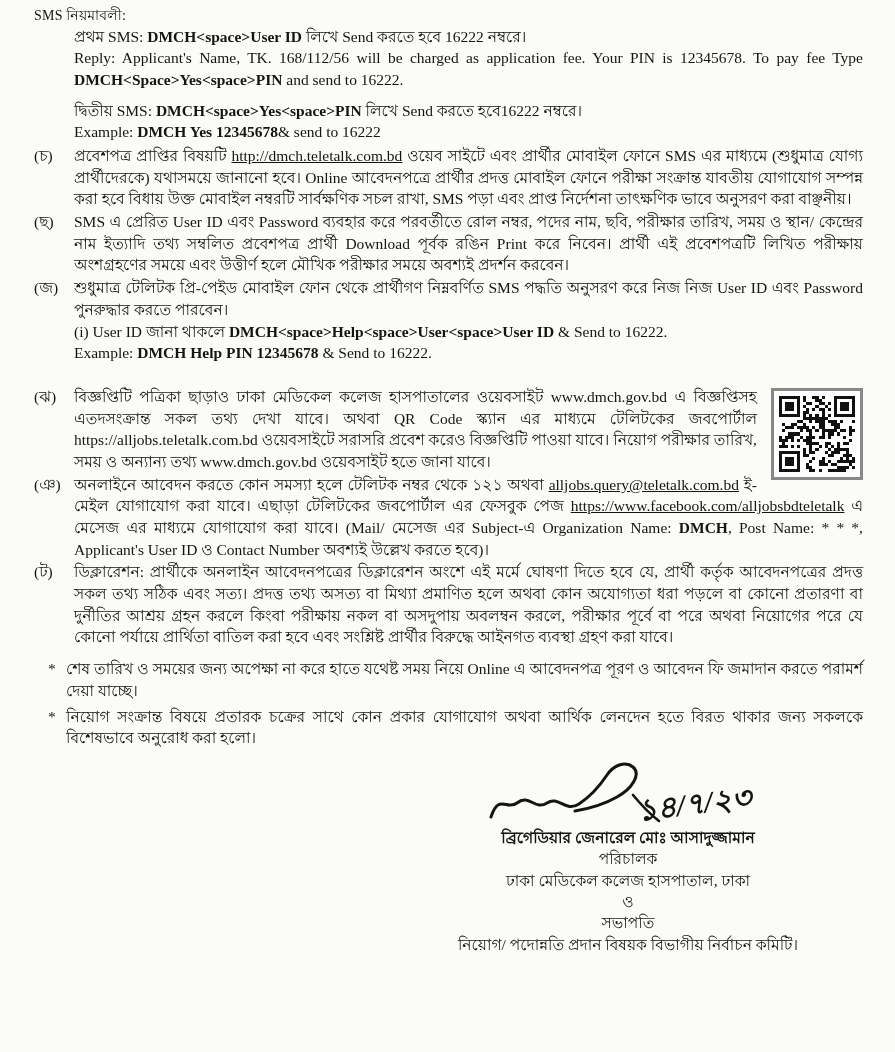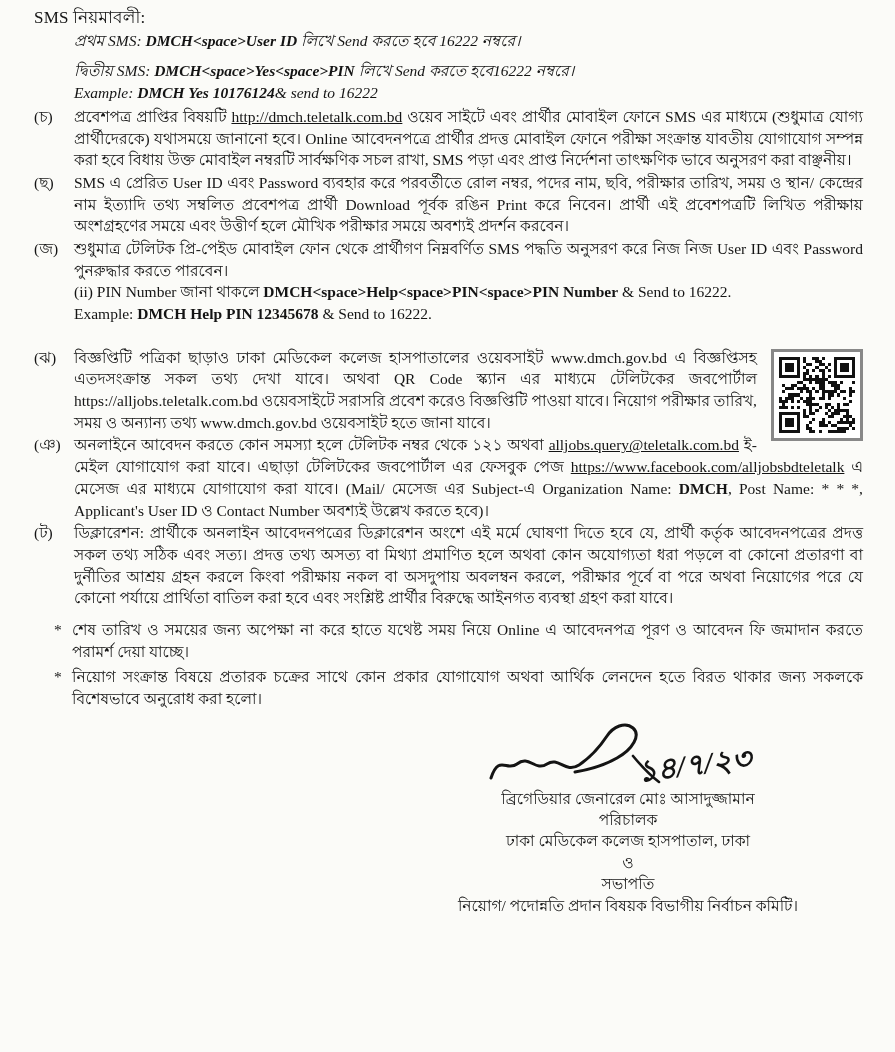--- a/index.html
+++ b/index.html
@@ -7,22 +7,22 @@
   body {
     background:#fbfbf8;
     color:#141414;
     font-family:"Liberation Serif","DejaVu Serif",serif;
     font-size:15.5px;
     line-height:1.40;
   }
   .doc { padding:6px 32px 0 34px; }
   .b { font-weight:bold; }
   .u { text-decoration:underline; }
-  .heading { font-size:17px; letter-spacing:.2px; }
-  .sms-block { margin-left:40px;font-style:italic; }
+  .heading { font-size:14px; letter-spacing:.2px; }
+  .sms-block { margin-left:40px; }
   .sms-line { text-align:justify; }
   .gap { height:9px; }
   .clauses { margin-top:2px; }
   .clause {
     padding-left:40px;
     text-indent:-40px;
     text-align:justify;
     margin-top:1px;
   }
   .clause .marker { display:inline-block; width:40px; text-indent:0; }
@@ -32,59 +32,60 @@
     float:right;
     width:92px; height:92px;
     margin:2px 0 6px 14px;
     border:3px solid #888;
     background:#fff;
     padding:5px;
   }
   .qr-float svg { width:100%; height:100%; }
   .notes { margin-top:10px; }
   .note {
-    margin-left:20px;
+    margin-left:14px;
     padding-left:18px;
     text-indent:-18px;
     text-align:justify;
     margin-top:4px;
   }
   .note .marker { display:inline-block; width:18px; text-indent:0; }
   .sign-area { margin-top:6px; }
   .scribble { display:block; margin:0 70px 0 auto; }
   .sign-block {
     width:470px;
     margin:-14px 0 0 auto;
     text-align:center;
   }
   .sign-block > div { line-height:1.38; }
-  .sign-name { font-weight:normal; }
+  .sign-name { font-weight:bold; }
 </style>
 </head>
 <body>
 
 <div class="doc">
 
   <div class="heading">SMS নিয়মাবলী:</div>
 
   <div class="sms-block">
     <div class="sms-line"><span>প্রথম SMS: </span><span class="b">DMCH&lt;space&gt;User ID</span><span> লিখে Send করতে হবে 16222 নম্বরে।</span></div>
+    <div class="sms-line"><span>Reply: Applicant's Name, TK. 168/112/56 will be charged as application fee. Your PIN is 12345678. To pay fee Type </span><span class="b">DMCH&lt;Space&gt;Yes&lt;space&gt;PIN</span><span> and send to 16222.</span></div>
     <div class="gap"></div>
     <div class="sms-line"><span>দ্বিতীয় SMS: </span><span class="b">DMCH&lt;space&gt;Yes&lt;space&gt;PIN</span><span> লিখে Send করতে হবে16222 নম্বরে।</span></div>
-    <div class="sms-line"><span>Example: </span><span class="b">DMCH Yes 10176124</span><span>&amp; send to 16222</span></div>
+    <div class="sms-line"><span>Example: </span><span class="b">DMCH Yes 12345678</span><span>&amp; send to 16222</span></div>
   </div>
 
   <div class="clauses">
 
     <div class="clause"><span class="marker">(চ)</span><span><span>প্রবেশপত্র প্রাপ্তির বিষয়টি </span><span class="u">http://dmch.teletalk.com.bd</span><span> ওয়েব সাইটে এবং প্রার্থীর মোবাইল ফোনে SMS এর মাধ্যমে (শুধুমাত্র যোগ্য প্রার্থীদেরকে) যথাসময়ে জানানো হবে। Online আবেদনপত্রে প্রার্থীর প্রদত্ত মোবাইল ফোনে পরীক্ষা সংক্রান্ত যাবতীয় যোগাযোগ সম্পন্ন করা হবে বিধায় উক্ত মোবাইল নম্বরটি সার্বক্ষণিক সচল রাখা, SMS পড়া এবং প্রাপ্ত নির্দেশনা তাৎক্ষণিক ভাবে অনুসরণ করা বাঞ্ছনীয়।</span></span></div>
 
     <div class="clause"><span class="marker">(ছ)</span><span><span>SMS এ প্রেরিত User ID এবং Password ব্যবহার করে পরবর্তীতে রোল নম্বর, পদের নাম, ছবি, পরীক্ষার তারিখ, সময় ও স্থান/ কেন্দ্রের নাম ইত্যাদি তথ্য সম্বলিত প্রবেশপত্র প্রার্থী Download পূর্বক রঙিন Print করে নিবেন। প্রার্থী এই প্রবেশপত্রটি লিখিত পরীক্ষায় অংশগ্রহণের সময়ে এবং উত্তীর্ণ হলে মৌখিক পরীক্ষার সময়ে অবশ্যই প্রদর্শন করবেন।</span></span></div>
 
     <div class="clause"><span class="marker">(জ)</span><span><span>শুধুমাত্র টেলিটক প্রি-পেইড মোবাইল ফোন থেকে প্রার্থীগণ নিম্নবর্ণিত SMS পদ্ধতি অনুসরণ করে নিজ নিজ User ID এবং Password পুনরুদ্ধার করতে পারবেন।</span></span></div>
-    <div class="subline"><span>(ii) PIN Number জানা থাকলে </span><span class="b">DMCH&lt;space&gt;Help&lt;space&gt;PIN&lt;space&gt;PIN Number</span><span> &amp; Send to 16222.</span></div>
+    <div class="subline"><span>(i) User ID জানা থাকলে </span><span class="b">DMCH&lt;space&gt;Help&lt;space&gt;User&lt;space&gt;User ID</span><span> &amp; Send to 16222.</span></div>
     <div class="subline"><span>Example: </span><span class="b">DMCH Help PIN 12345678</span><span> &amp; Send to 16222.</span></div>
 
     <div class="group">
       <div class="qr-float">
         <svg id="qr-svg" viewBox="0 0 25 25" shape-rendering="crispEdges">
             <path d="M0 0h1v1h-1zM1 0h1v1h-1zM2 0h1v1h-1zM3 0h1v1h-1zM4 0h1v1h-1zM5 0h1v1h-1zM6 0h1v1h-1zM8 0h1v1h-1zM11 0h1v1h-1zM12 0h1v1h-1zM14 0h1v1h-1zM18 0h1v1h-1zM19 0h1v1h-1zM20 0h1v1h-1zM21 0h1v1h-1zM22 0h1v1h-1zM23 0h1v1h-1zM24 0h1v1h-1zM0 1h1v1h-1zM6 1h1v1h-1zM8 1h1v1h-1zM12 1h1v1h-1zM13 1h1v1h-1zM18 1h1v1h-1zM24 1h1v1h-1zM0 2h1v1h-1zM2 2h1v1h-1zM3 2h1v1h-1zM4 2h1v1h-1zM6 2h1v1h-1zM9 2h1v1h-1zM10 2h1v1h-1zM13 2h1v1h-1zM14 2h1v1h-1zM16 2h1v1h-1zM18 2h1v1h-1zM20 2h1v1h-1zM21 2h1v1h-1zM22 2h1v1h-1zM24 2h1v1h-1zM0 3h1v1h-1zM2 3h1v1h-1zM3 3h1v1h-1zM4 3h1v1h-1zM6 3h1v1h-1zM8 3h1v1h-1zM12 3h1v1h-1zM15 3h1v1h-1zM18 3h1v1h-1zM20 3h1v1h-1zM21 3h1v1h-1zM22 3h1v1h-1zM24 3h1v1h-1zM0 4h1v1h-1zM2 4h1v1h-1zM3 4h1v1h-1zM4 4h1v1h-1zM6 4h1v1h-1zM9 4h1v1h-1zM11 4h1v1h-1zM13 4h1v1h-1zM14 4h1v1h-1zM16 4h1v1h-1zM18 4h1v1h-1zM20 4h1v1h-1zM21 4h1v1h-1zM22 4h1v1h-1zM24 4h1v1h-1zM0 5h1v1h-1zM6 5h1v1h-1zM8 5h1v1h-1zM9 5h1v1h-1zM14 5h1v1h-1zM18 5h1v1h-1zM24 5h1v1h-1zM0 6h1v1h-1zM1 6h1v1h-1zM2 6h1v1h-1zM3 6h1v1h-1zM4 6h1v1h-1zM5 6h1v1h-1zM6 6h1v1h-1zM8 6h1v1h-1zM10 6h1v1h-1zM12 6h1v1h-1zM14 6h1v1h-1zM16 6h1v1h-1zM18 6h1v1h-1zM19 6h1v1h-1zM20 6h1v1h-1zM21 6h1v1h-1zM22 6h1v1h-1zM23 6h1v1h-1zM24 6h1v1h-1zM8 7h1v1h-1zM9 7h1v1h-1zM10 7h1v1h-1zM11 7h1v1h-1zM12 7h1v1h-1zM13 7h1v1h-1zM14 7h1v1h-1zM15 7h1v1h-1zM6 8h1v1h-1zM7 8h1v1h-1zM10 8h1v1h-1zM12 8h1v1h-1zM13 8h1v1h-1zM14 8h1v1h-1zM16 8h1v1h-1zM17 8h1v1h-1zM18 8h1v1h-1zM20 8h1v1h-1zM24 8h1v1h-1zM1 9h1v1h-1zM4 9h1v1h-1zM5 9h1v1h-1zM8 9h1v1h-1zM13 9h1v1h-1zM14 9h1v1h-1zM17 9h1v1h-1zM18 9h1v1h-1zM19 9h1v1h-1zM2 10h1v1h-1zM3 10h1v1h-1zM4 10h1v1h-1zM6 10h1v1h-1zM7 10h1v1h-1zM8 10h1v1h-1zM9 10h1v1h-1zM11 10h1v1h-1zM13 10h1v1h-1zM14 10h1v1h-1zM18 10h1v1h-1zM19 10h1v1h-1zM23 10h1v1h-1zM1 11h1v1h-1zM7 11h1v1h-1zM9 11h1v1h-1zM10 11h1v1h-1zM12 11h1v1h-1zM14 11h1v1h-1zM15 11h1v1h-1zM16 11h1v1h-1zM17 11h1v1h-1zM18 11h1v1h-1zM20 11h1v1h-1zM21 11h1v1h-1zM23 11h1v1h-1zM24 11h1v1h-1zM3 12h1v1h-1zM4 12h1v1h-1zM5 12h1v1h-1zM6 12h1v1h-1zM10 12h1v1h-1zM14 12h1v1h-1zM16 12h1v1h-1zM17 12h1v1h-1zM19 12h1v1h-1zM23 12h1v1h-1zM0 13h1v1h-1zM2 13h1v1h-1zM3 13h1v1h-1zM4 13h1v1h-1zM7 13h1v1h-1zM9 13h1v1h-1zM10 13h1v1h-1zM11 13h1v1h-1zM13 13h1v1h-1zM14 13h1v1h-1zM16 13h1v1h-1zM21 13h1v1h-1zM0 14h1v1h-1zM1 14h1v1h-1zM2 14h1v1h-1zM4 14h1v1h-1zM6 14h1v1h-1zM8 14h1v1h-1zM9 14h1v1h-1zM10 14h1v1h-1zM23 14h1v1h-1zM1 15h1v1h-1zM9 15h1v1h-1zM10 15h1v1h-1zM11 15h1v1h-1zM12 15h1v1h-1zM15 15h1v1h-1zM16 15h1v1h-1zM19 15h1v1h-1zM21 15h1v1h-1zM22 15h1v1h-1zM0 16h1v1h-1zM1 16h1v1h-1zM2 16h1v1h-1zM4 16h1v1h-1zM6 16h1v1h-1zM10 16h1v1h-1zM13 16h1v1h-1zM15 16h1v1h-1zM17 16h1v1h-1zM19 16h1v1h-1zM8 17h1v1h-1zM10 17h1v1h-1zM12 17h1v1h-1zM16 17h1v1h-1zM18 17h1v1h-1zM19 17h1v1h-1zM20 17h1v1h-1zM21 17h1v1h-1zM22 17h1v1h-1zM0 18h1v1h-1zM1 18h1v1h-1zM2 18h1v1h-1zM3 18h1v1h-1zM4 18h1v1h-1zM5 18h1v1h-1zM6 18h1v1h-1zM8 18h1v1h-1zM10 18h1v1h-1zM11 18h1v1h-1zM15 18h1v1h-1zM17 18h1v1h-1zM18 18h1v1h-1zM19 18h1v1h-1zM22 18h1v1h-1zM0 19h1v1h-1zM6 19h1v1h-1zM8 19h1v1h-1zM9 19h1v1h-1zM16 19h1v1h-1zM17 19h1v1h-1zM21 19h1v1h-1zM22 19h1v1h-1zM23 19h1v1h-1zM0 20h1v1h-1zM2 20h1v1h-1zM3 20h1v1h-1zM4 20h1v1h-1zM6 20h1v1h-1zM11 20h1v1h-1zM14 20h1v1h-1zM20 20h1v1h-1zM22 20h1v1h-1zM24 20h1v1h-1zM0 21h1v1h-1zM2 21h1v1h-1zM3 21h1v1h-1zM4 21h1v1h-1zM6 21h1v1h-1zM10 21h1v1h-1zM13 21h1v1h-1zM14 21h1v1h-1zM16 21h1v1h-1zM19 21h1v1h-1zM20 21h1v1h-1zM21 21h1v1h-1zM22 21h1v1h-1zM23 21h1v1h-1zM24 21h1v1h-1zM0 22h1v1h-1zM2 22h1v1h-1zM3 22h1v1h-1zM4 22h1v1h-1zM6 22h1v1h-1zM9 22h1v1h-1zM13 22h1v1h-1zM14 22h1v1h-1zM15 22h1v1h-1zM17 22h1v1h-1zM18 22h1v1h-1zM23 22h1v1h-1zM0 23h1v1h-1zM6 23h1v1h-1zM9 23h1v1h-1zM10 23h1v1h-1zM19 23h1v1h-1zM20 23h1v1h-1zM21 23h1v1h-1zM22 23h1v1h-1zM24 23h1v1h-1zM0 24h1v1h-1zM1 24h1v1h-1zM2 24h1v1h-1zM3 24h1v1h-1zM4 24h1v1h-1zM5 24h1v1h-1zM6 24h1v1h-1zM10 24h1v1h-1zM11 24h1v1h-1zM13 24h1v1h-1zM16 24h1v1h-1zM17 24h1v1h-1zM18 24h1v1h-1zM19 24h1v1h-1zM20 24h1v1h-1zM21 24h1v1h-1z" fill="#111"></path>
           </svg>
       </div>
       <div class="clause"><span class="marker">(ঝ)</span><span><span>বিজ্ঞপ্তিটি পত্রিকা ছাড়াও ঢাকা মেডিকেল কলেজ হাসপাতালের ওয়েবসাইট www.dmch.gov.bd এ বিজ্ঞপ্তিসহ এতদসংক্রান্ত সকল তথ্য দেখা যাবে। অথবা QR Code স্ক্যান এর মাধ্যমে টেলিটকের জবপোর্টাল https://alljobs.teletalk.com.bd ওয়েবসাইটে সরাসরি প্রবেশ করেও বিজ্ঞপ্তিটি পাওয়া যাবে। নিয়োগ পরীক্ষার তারিখ, সময় ও অন্যান্য তথ্য www.dmch.gov.bd ওয়েবসাইট হতে জানা যাবে।</span></span></div>
       <div class="clause"><span class="marker">(ঞ)</span><span><span>অনলাইনে আবেদন করতে কোন সমস্যা হলে টেলিটক নম্বর থেকে ১২১ অথবা </span><span class="u">alljobs.query@teletalk.com.bd</span><span> ই-মেইল যোগাযোগ করা যাবে। এছাড়া টেলিটকের জবপোর্টাল এর ফেসবুক পেজ </span><span class="u">https://www.facebook.com/alljobsbdteletalk</span><span> এ মেসেজ এর মাধ্যমে যোগাযোগ করা যাবে। (Mail/ মেসেজ এর Subject-এ Organization Name: </span><span class="b">DMCH</span><span>, Post Name: * * *, Applicant's User ID ও Contact Number অবশ্যই উল্লেখ করতে হবে)।</span></span></div>

